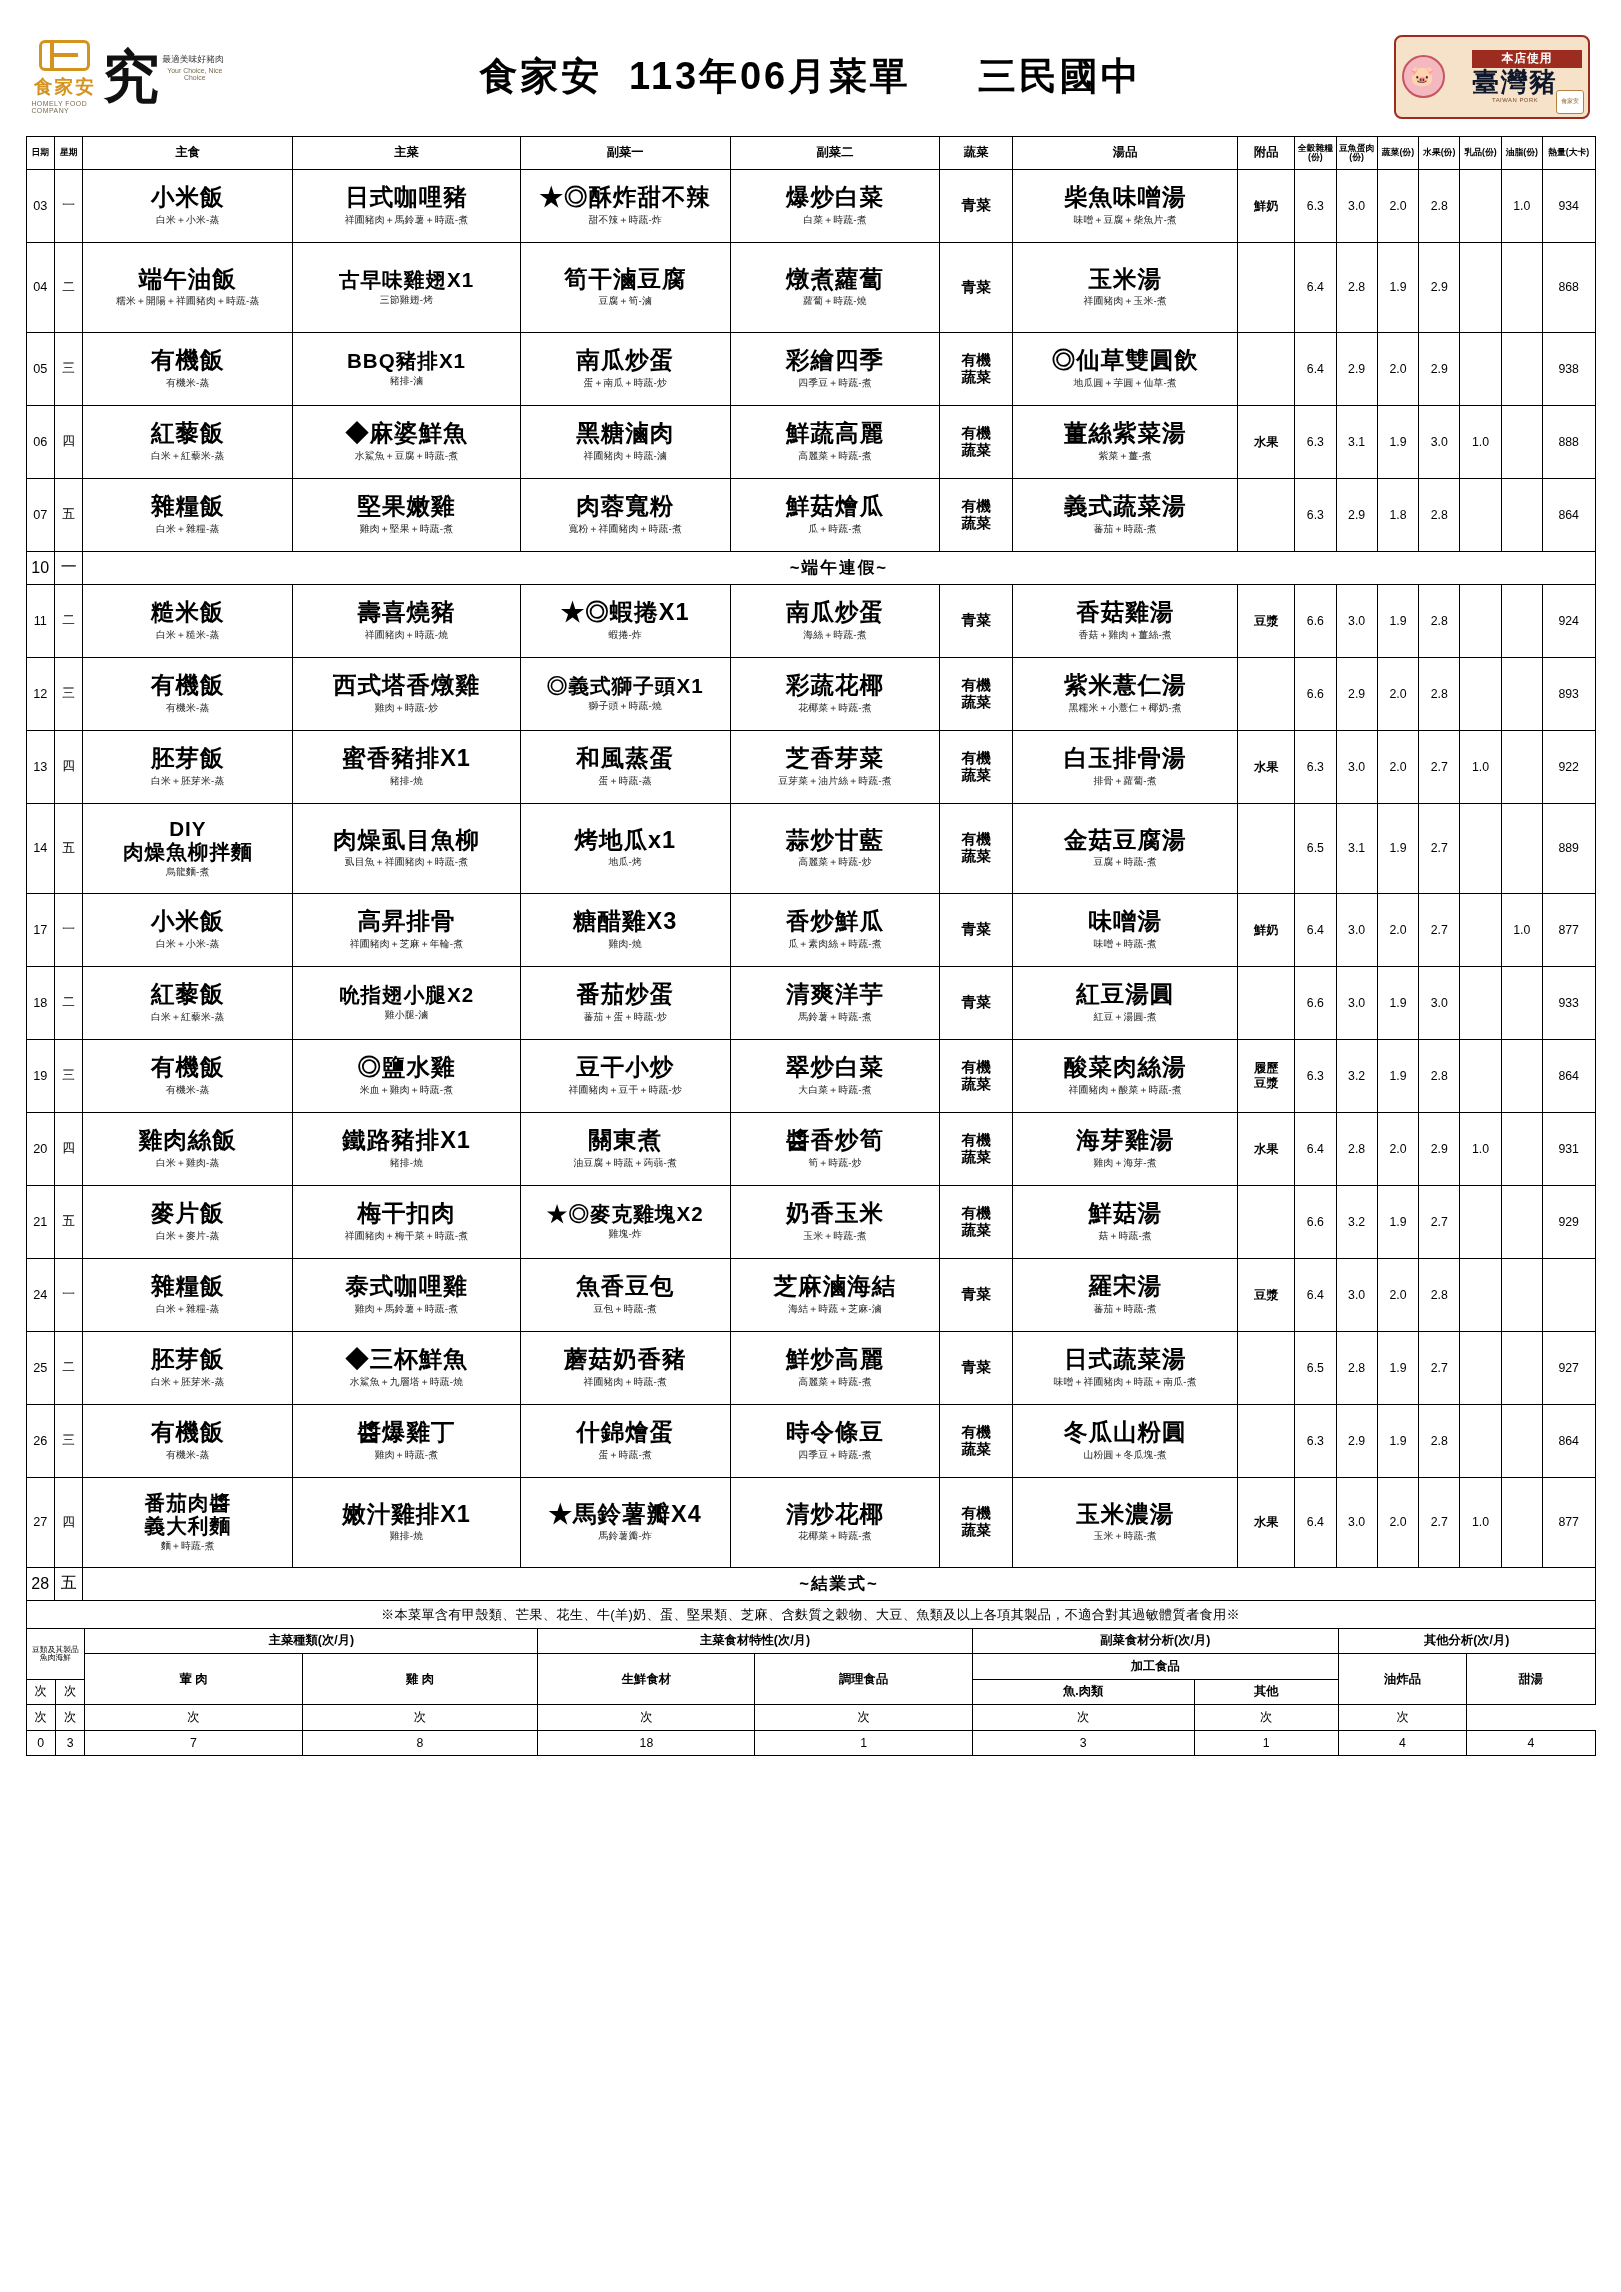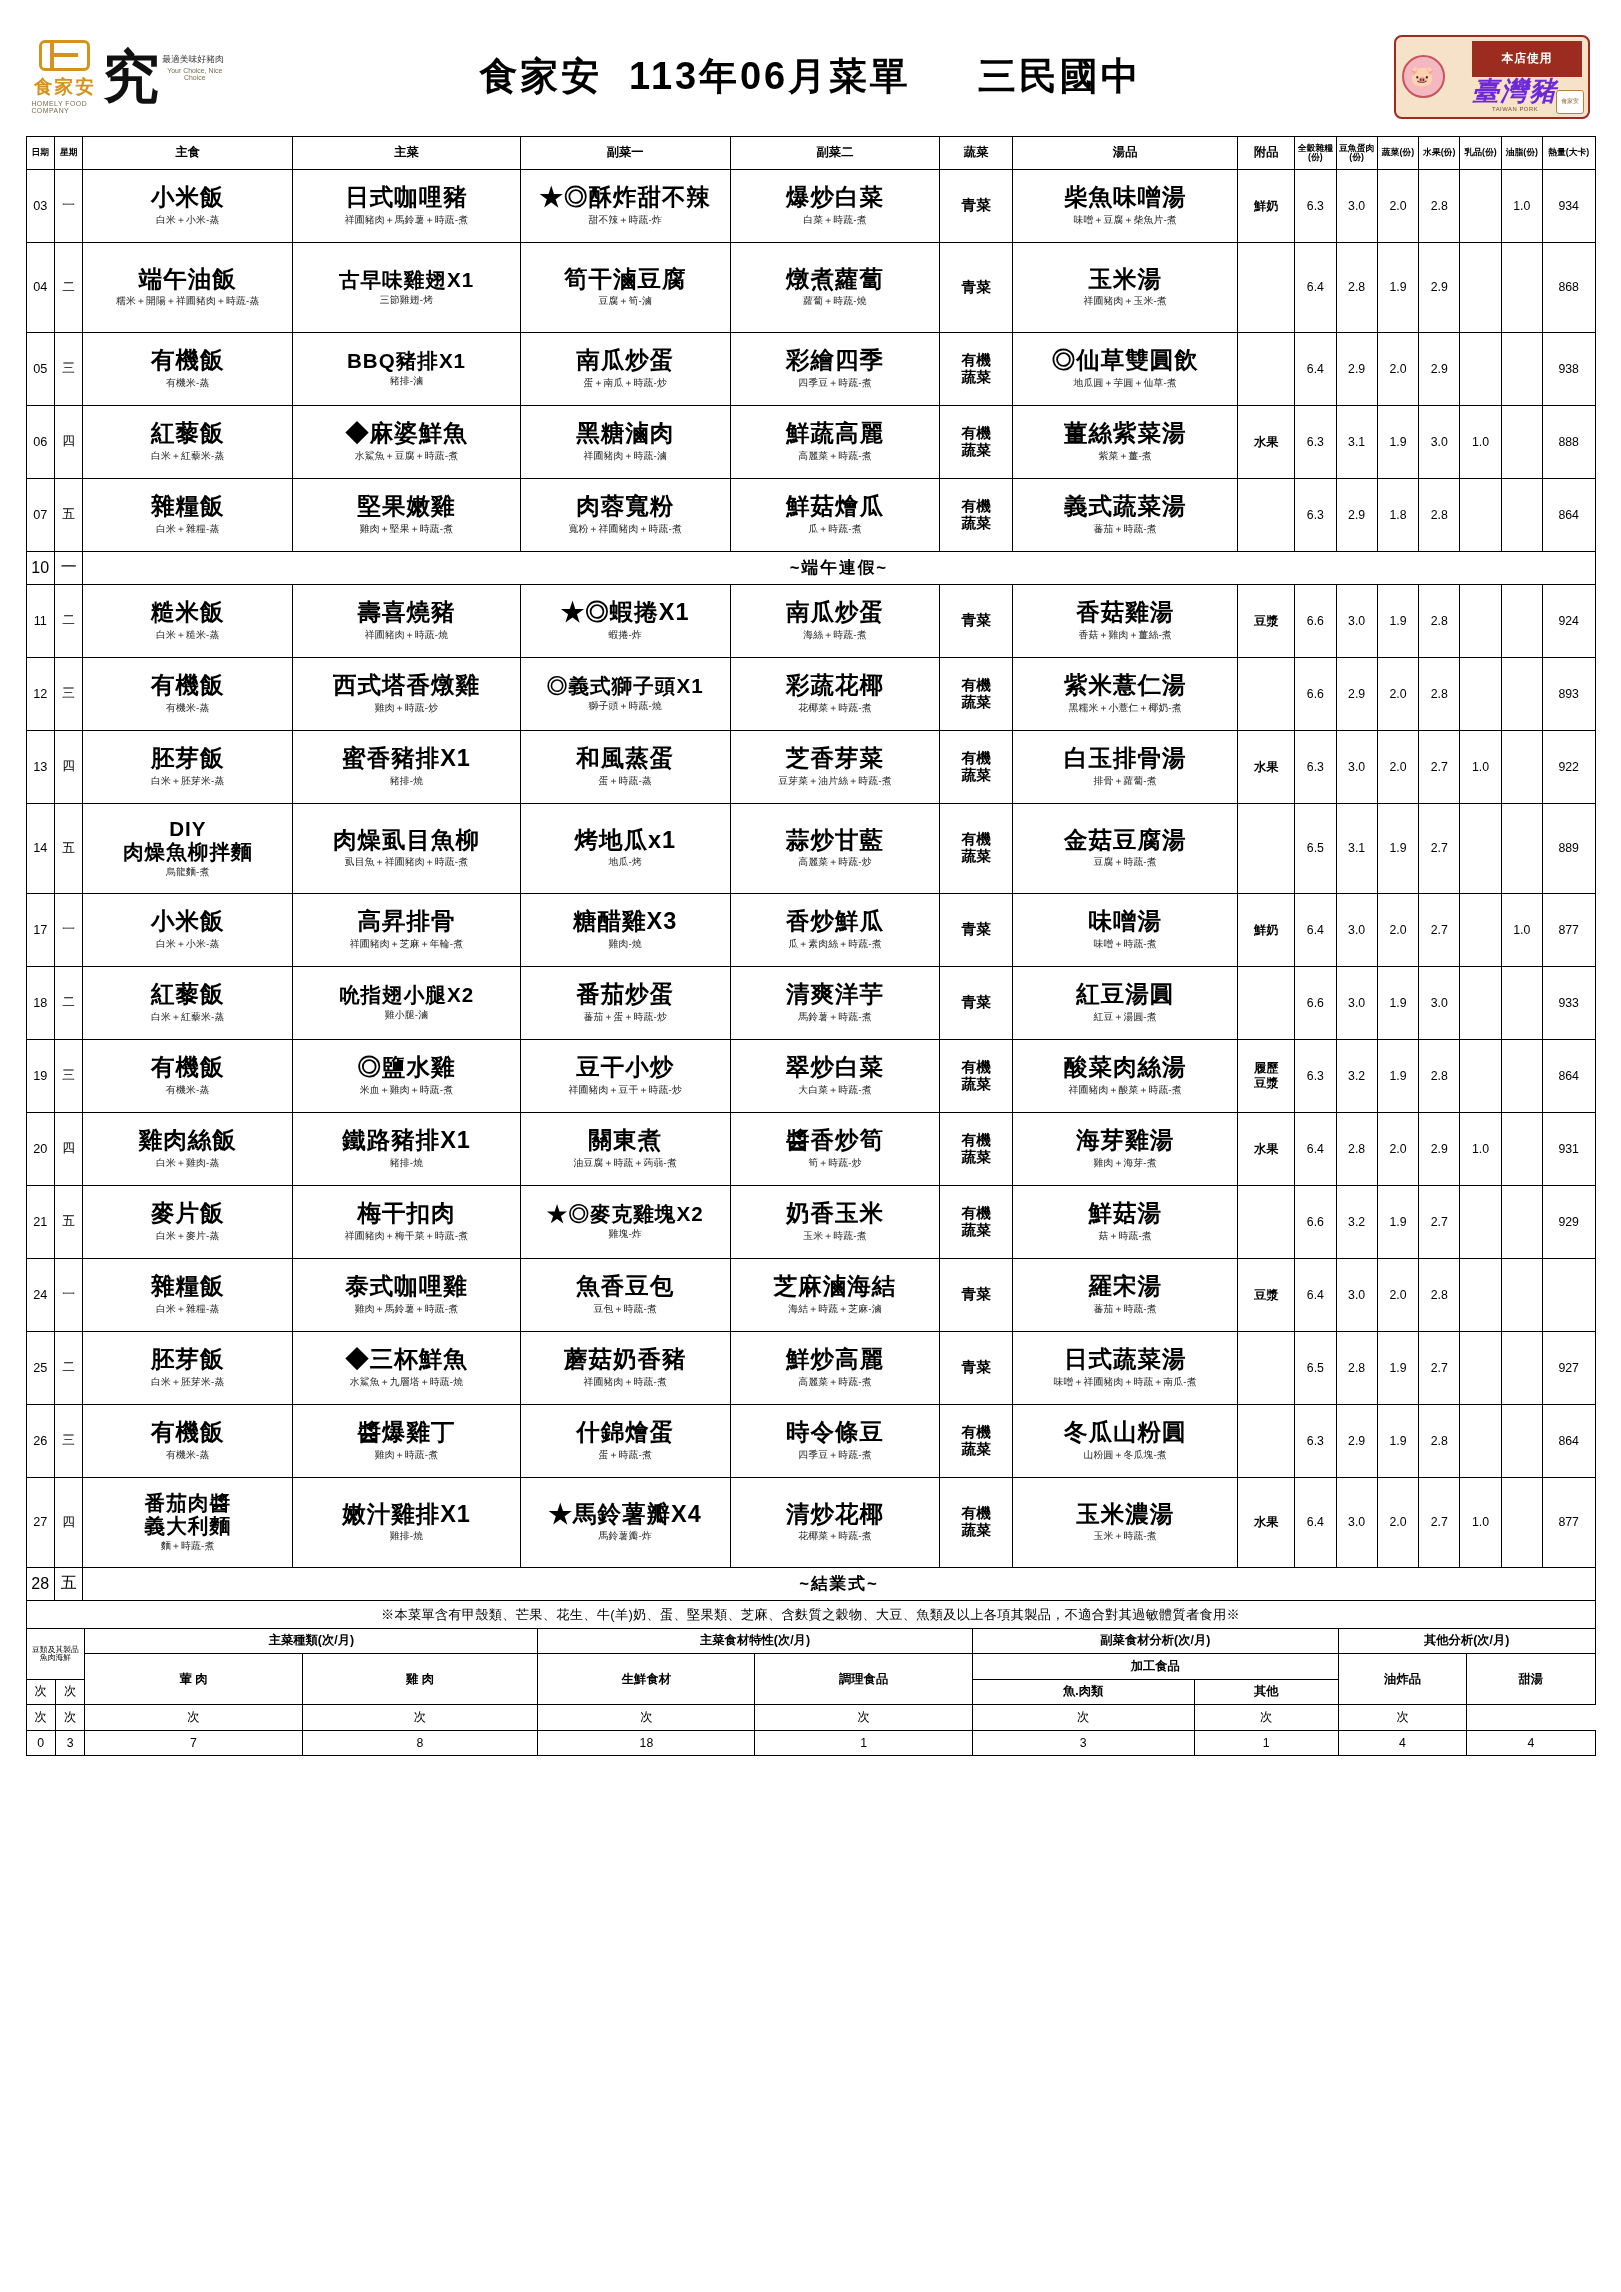--- a/index.html
+++ b/index.html
@@ -108,25 +108,25 @@
   }
   .badge-pig {
     width: 43px; height: 43px; border-radius: 50%;
     background: #f4b8c0; border: 2px solid #c8545f;
     display: flex; align-items: center; justify-content: center;
     font-size: 19.6px;
   }
   .badge-text { flex: 1; text-align: center; }
   .badge-top {
     font-size: 11.8px; color: #fff; background: #9b2c1f;
-    padding: 10px 0; font-weight: bold; letter-spacing: 1px; margin-left: 24px;
+    padding: 1px 0; font-weight: bold; letter-spacing: 1px; margin-left: 24px;
   }
   .badge-big {
-    font-size: 26.5px; font-weight: bold; color: #6d28d9;
-    letter-spacing: 2px; line-height: 1.1; font-style: italic;
+    font-size: 26.5px; font-weight: bold; color: #0f172a;
+    letter-spacing: 2px; line-height: 1.1;
   }
   .badge-en { font-size: 5.9px; color: #7a4a2a; letter-spacing: 0.5px; }
   .badge-mini {
     position: absolute; right: 3.9px; bottom: 2.9px;
     width: 27.4px; height: 23.5px;
     border: 1px solid #b5813c; border-radius: 2.9px;
     font-size: 5.9px; color: #8b5a22;
     display: flex; align-items: center; justify-content: center;
     background: #fff;
   }

